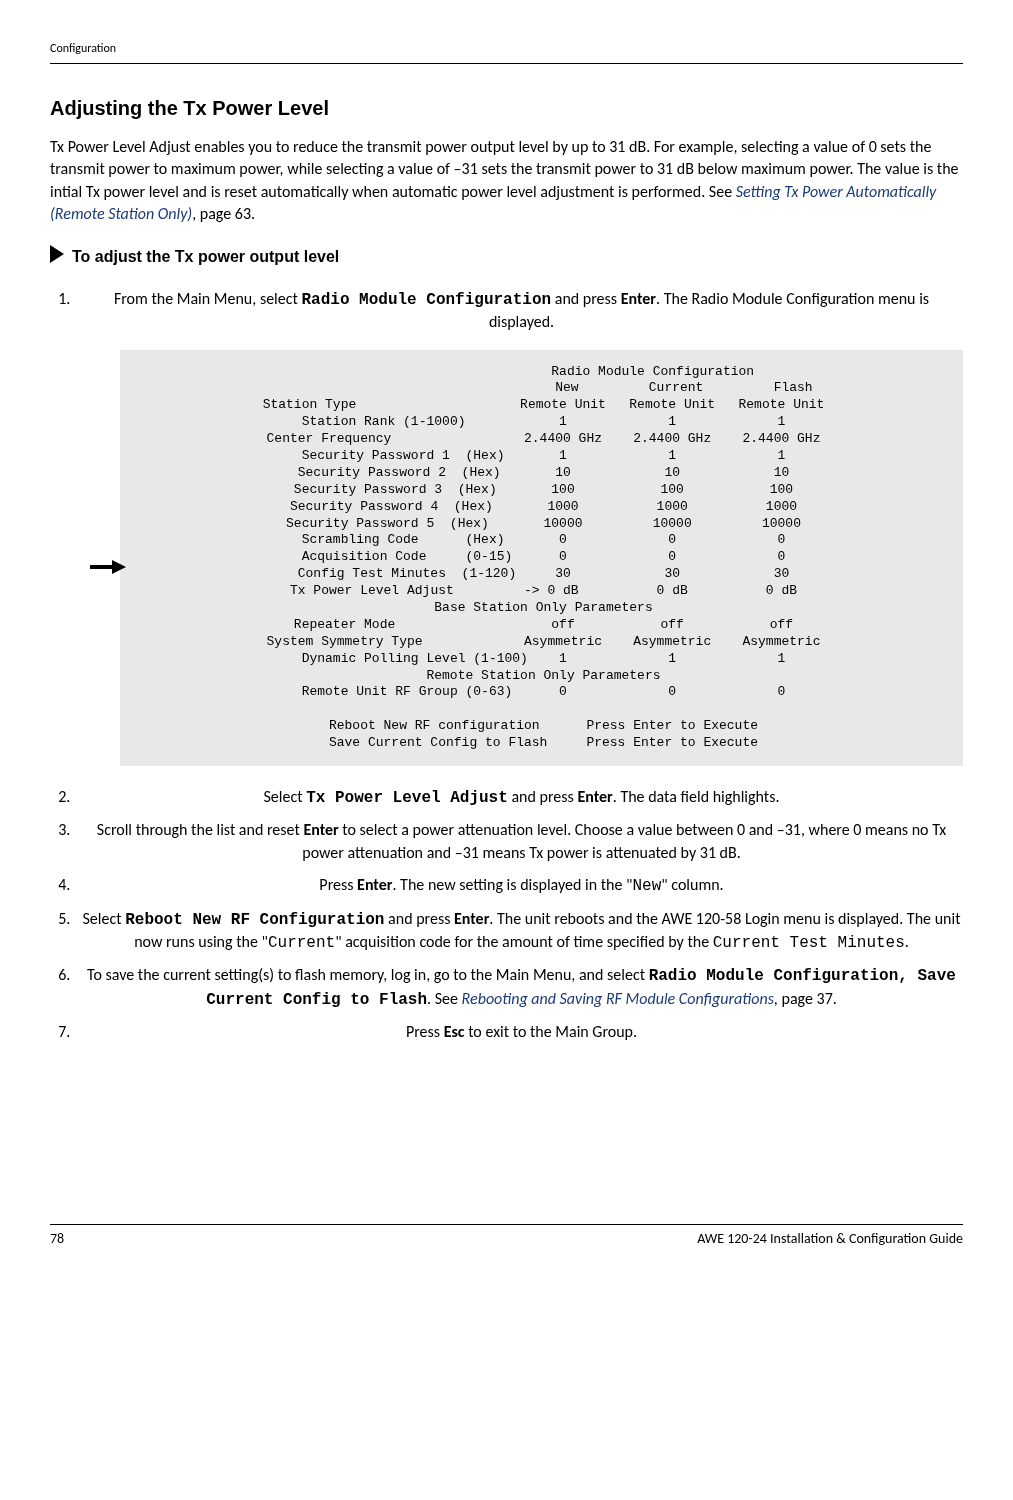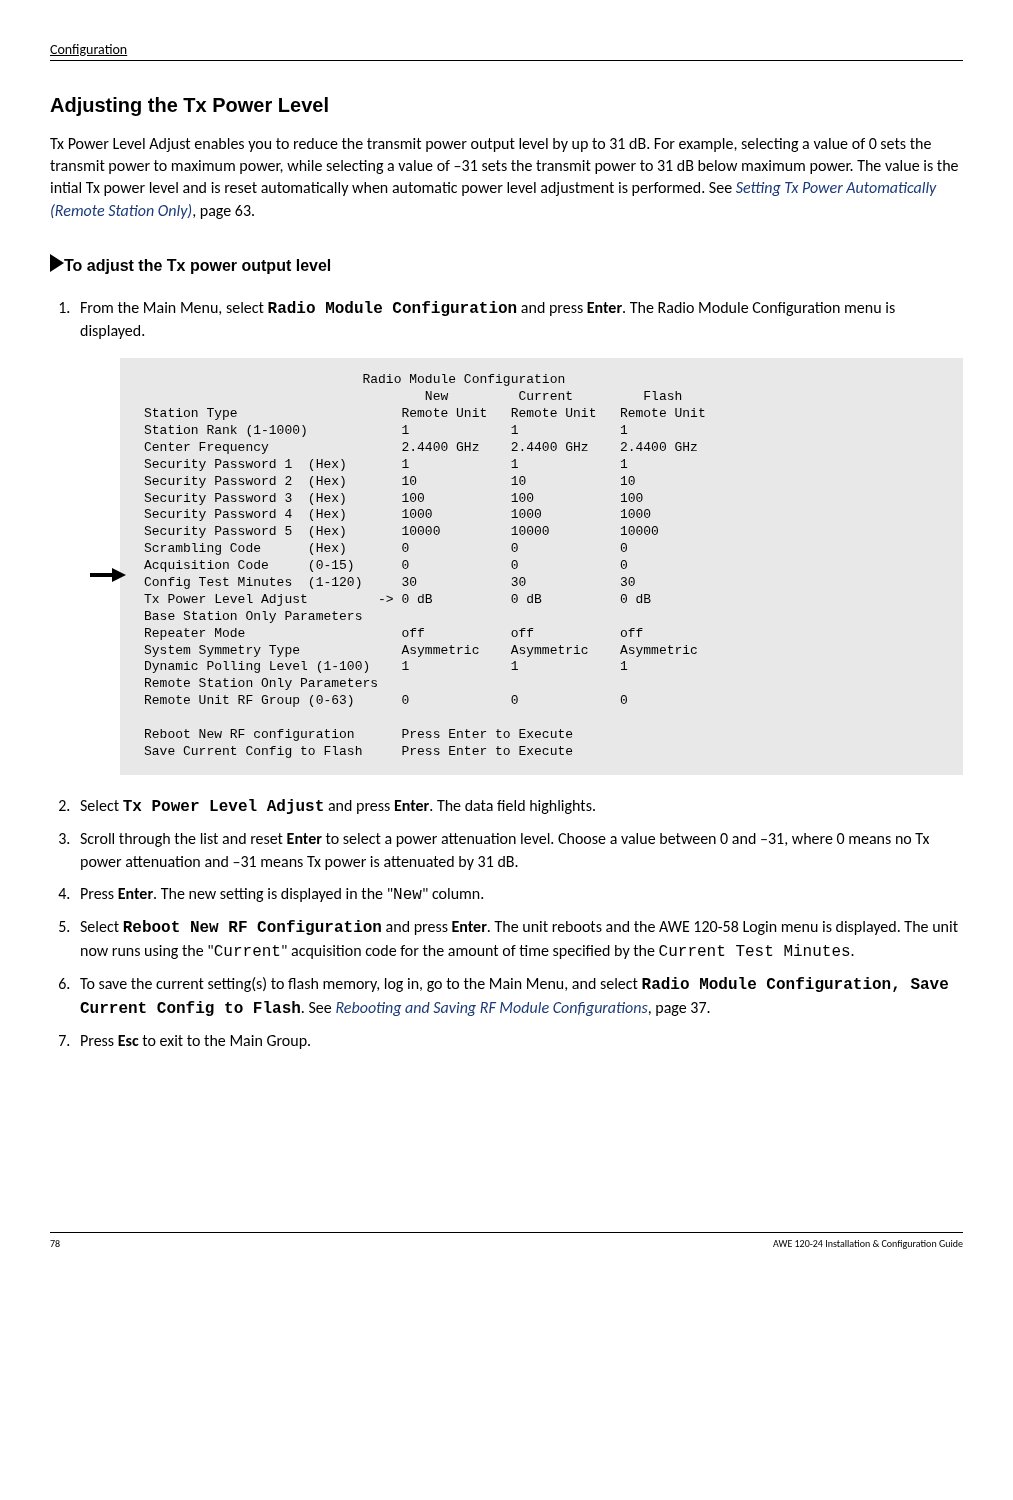--- a/index.html
+++ b/index.html
@@ -6,23 +6,22 @@
     font-family: "Gill Sans", "Gill Sans MT", Calibri, sans-serif;
     margin: 0;
     padding: 40px 50px;
     color: #000;
     line-height: 1.4;
     font-size: 16px;
     width: 1013px;
     box-sizing: border-box;
   }
   .header {
-    font-size: 14px;
-    margin-bottom: 0;
-    text-decoration: underline;
+    font-size: 12px;
+    margin-bottom: 6px;
   }
   .rule {
     border: none;
     border-top: 1px solid #000;
     margin: 0 0 30px 0;
   }
   h2 {
     font-family: Arial, Helvetica, sans-serif;
     font-weight: bold;
     font-size: 20px;
@@ -32,31 +31,32 @@
     margin: 0 0 14px 0;
   }
   .italic-link {
     font-style: italic;
     color: #1a3a7a;
   }
   .proc-head {
     font-family: Arial, Helvetica, sans-serif;
     font-weight: bold;
     font-size: 16px;
-    margin: 32px 0 18px 0;
+    margin: 20px 0 18px 0;
     display: flex;
     align-items: center;
-    gap: 0;
+    gap: 8px;
   }
   .arrow-box {
     display: inline-block;
   }
   ol.steps {
     padding-left: 24px;
     margin: 0;
+    text-align: center;
   }
   ol.steps > li {
     margin-bottom: 10px;
     padding-left: 6px;
   }
   .mono {
     font-family: "Courier New", monospace;
     font-weight: bold;
   }
   .mono-plain {
@@ -87,21 +87,21 @@
     margin-top: 180px;
   }
   .footer-rule {
     border: none;
     border-top: 1px solid #000;
     margin-bottom: 4px;
   }
   .footer-row {
     display: flex;
     justify-content: space-between;
-    font-size: 10px;
+    font-size: 14px;
   }
 </style>
 </head>
 <body>
 
 <div class="header">Configuration</div>
 <hr class="rule">
 
 <h2>Adjusting the Tx Power Level</h2>
 

